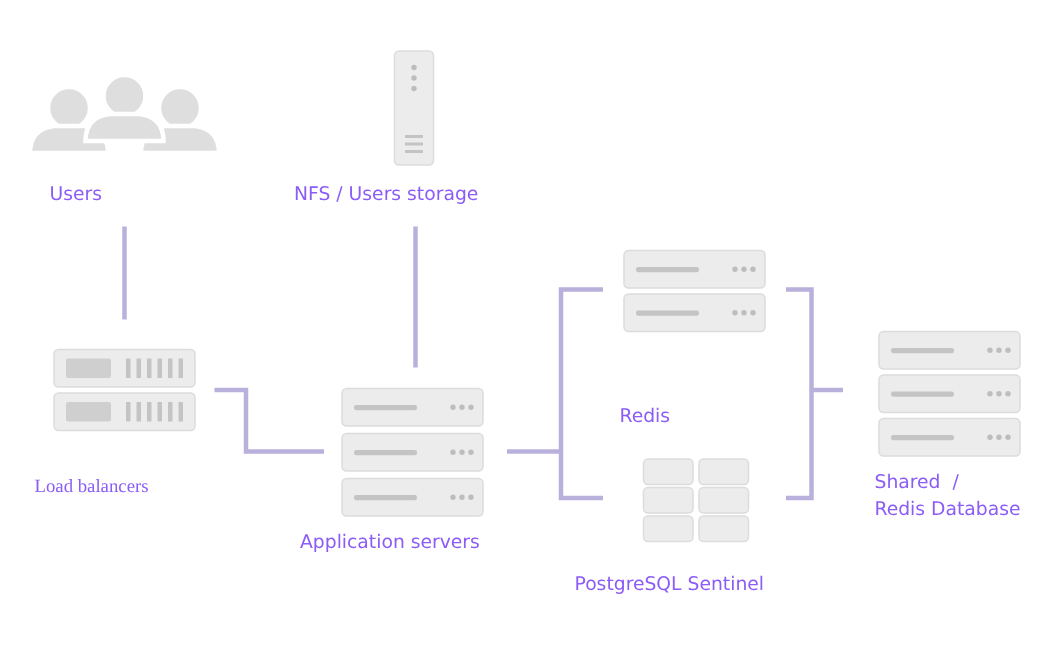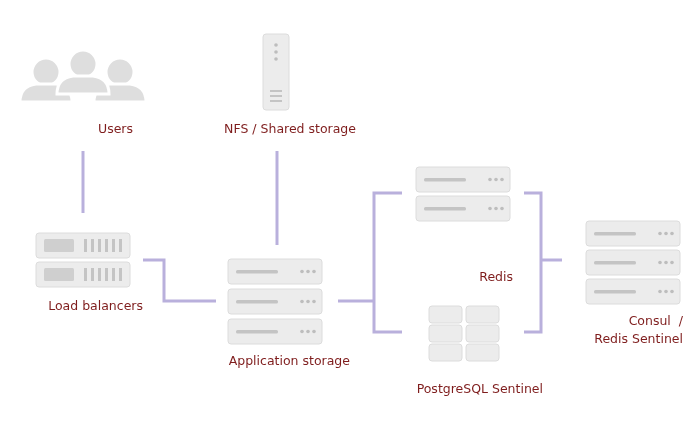--- a/index.html
+++ b/index.html
@@ -1,18 +1,18 @@
 <!DOCTYPE html>
 <html><head>
 <meta charset="utf-8">
 <style>
   html,body{margin:0;padding:0;background:#fff;}
   body{width:700px;height:433px;position:relative;overflow:hidden;font-family:"DejaVu Sans",sans-serif;}
   #diagram{position:absolute;left:0;top:0;}
-  .lbl{position:absolute;font-size:12.5px;color:#7f1d1d;text-align:right;white-space:nowrap;line-height:16px;}
+  .lbl{position:absolute;font-size:12.5px;color:#8b5cf6;text-align:left;white-space:nowrap;line-height:16px;}
 </style>
 </head>
 <body>
 
 <svg id="diagram" width="700" height="433" viewBox="0 0 700 433">
   <defs>
     <g id="rack">
       <rect x="0" y="0" width="94" height="25" rx="3" fill="#ececec" stroke="#dcdcdc"></rect>
       <rect x="8" y="11" width="42" height="3.5" rx="1.5" fill="#c4c4c4"></rect>
       <circle cx="74" cy="12.5" r="1.8" fill="#bdbdbd"></circle>
@@ -96,19 +96,19 @@
   </g>
 
   <g>
     <use href="#rack" x="586" y="221"></use>
     <use href="#rack" x="586" y="250"></use>
     <use href="#rack" x="586" y="279"></use>
   </g>
 </svg>
 
 <div class="lbl" style="left:33px;top:121px;width:100px;">Users</div>
-<div class="lbl" style="left:196px;top:121px;width:160px;">NFS / Shared storage</div>
-<div class="lbl" style="left:23px;top:298px;width:120px;">Load balancers</div>
-<div class="lbl" style="left:200px;top:353px;width:150px;">Application storage</div>
+<div class="lbl" style="left:196px;top:121px;width:160px;">NFS / Users storage</div>
+<div class="lbl" style="left:23px;top:316px;width:120px;font-family:Liberation Serif, serif;">Load balancers</div>
+<div class="lbl" style="left:200px;top:353px;width:150px;">Application servers</div>
 <div class="lbl" style="left:413px;top:231px;width:100px;margin-top:38px;">Redis</div>
 <div class="lbl" style="left:383px;top:381px;width:160px;">PostgreSQL Sentinel</div>
-<div class="lbl" style="left:583px;top:313px;width:100px;white-space:pre;">Consul  /</div>
-<div class="lbl" style="left:583px;top:331px;width:100px;">Redis Sentinel</div>
+<div class="lbl" style="left:583px;top:313px;width:100px;white-space:pre;">Shared  /</div>
+<div class="lbl" style="left:583px;top:331px;width:100px;">Redis Database</div>
 
 </body></html>

